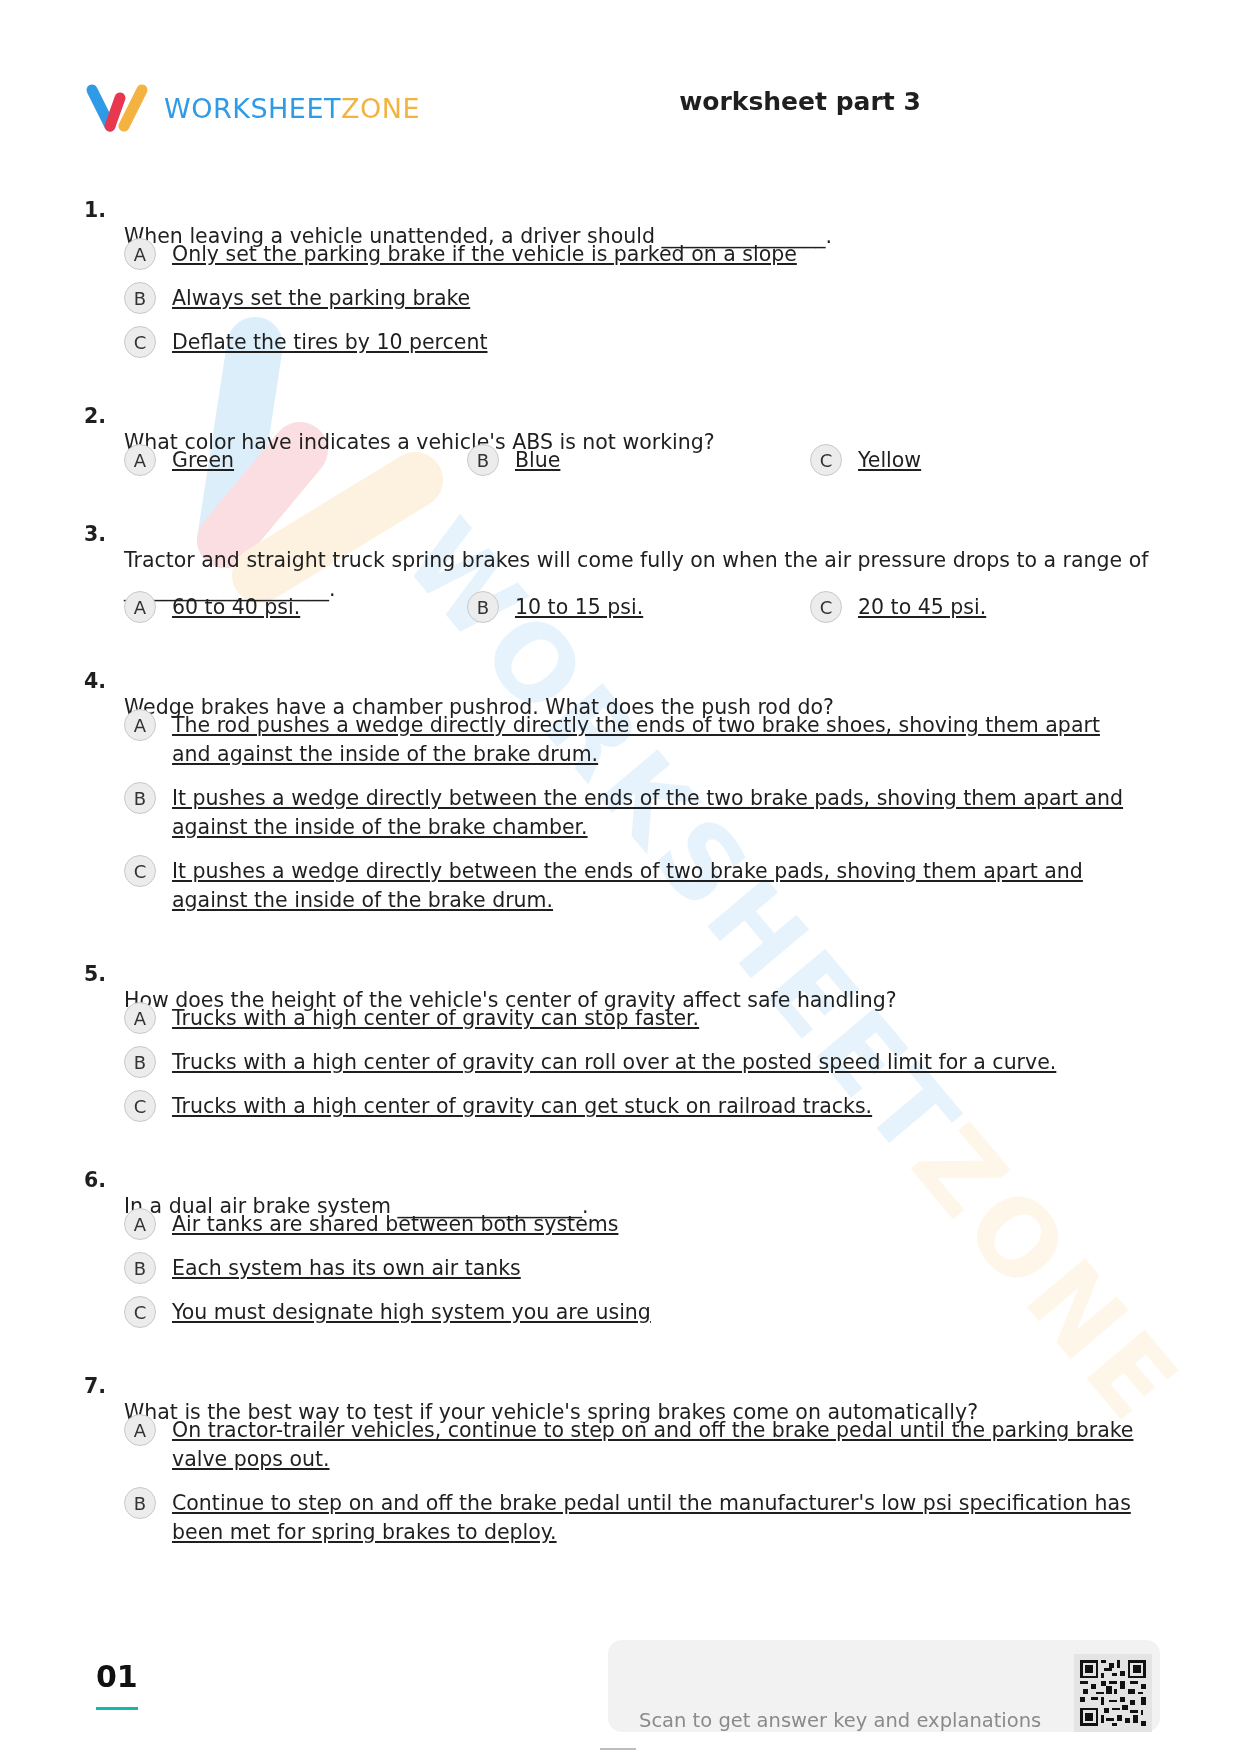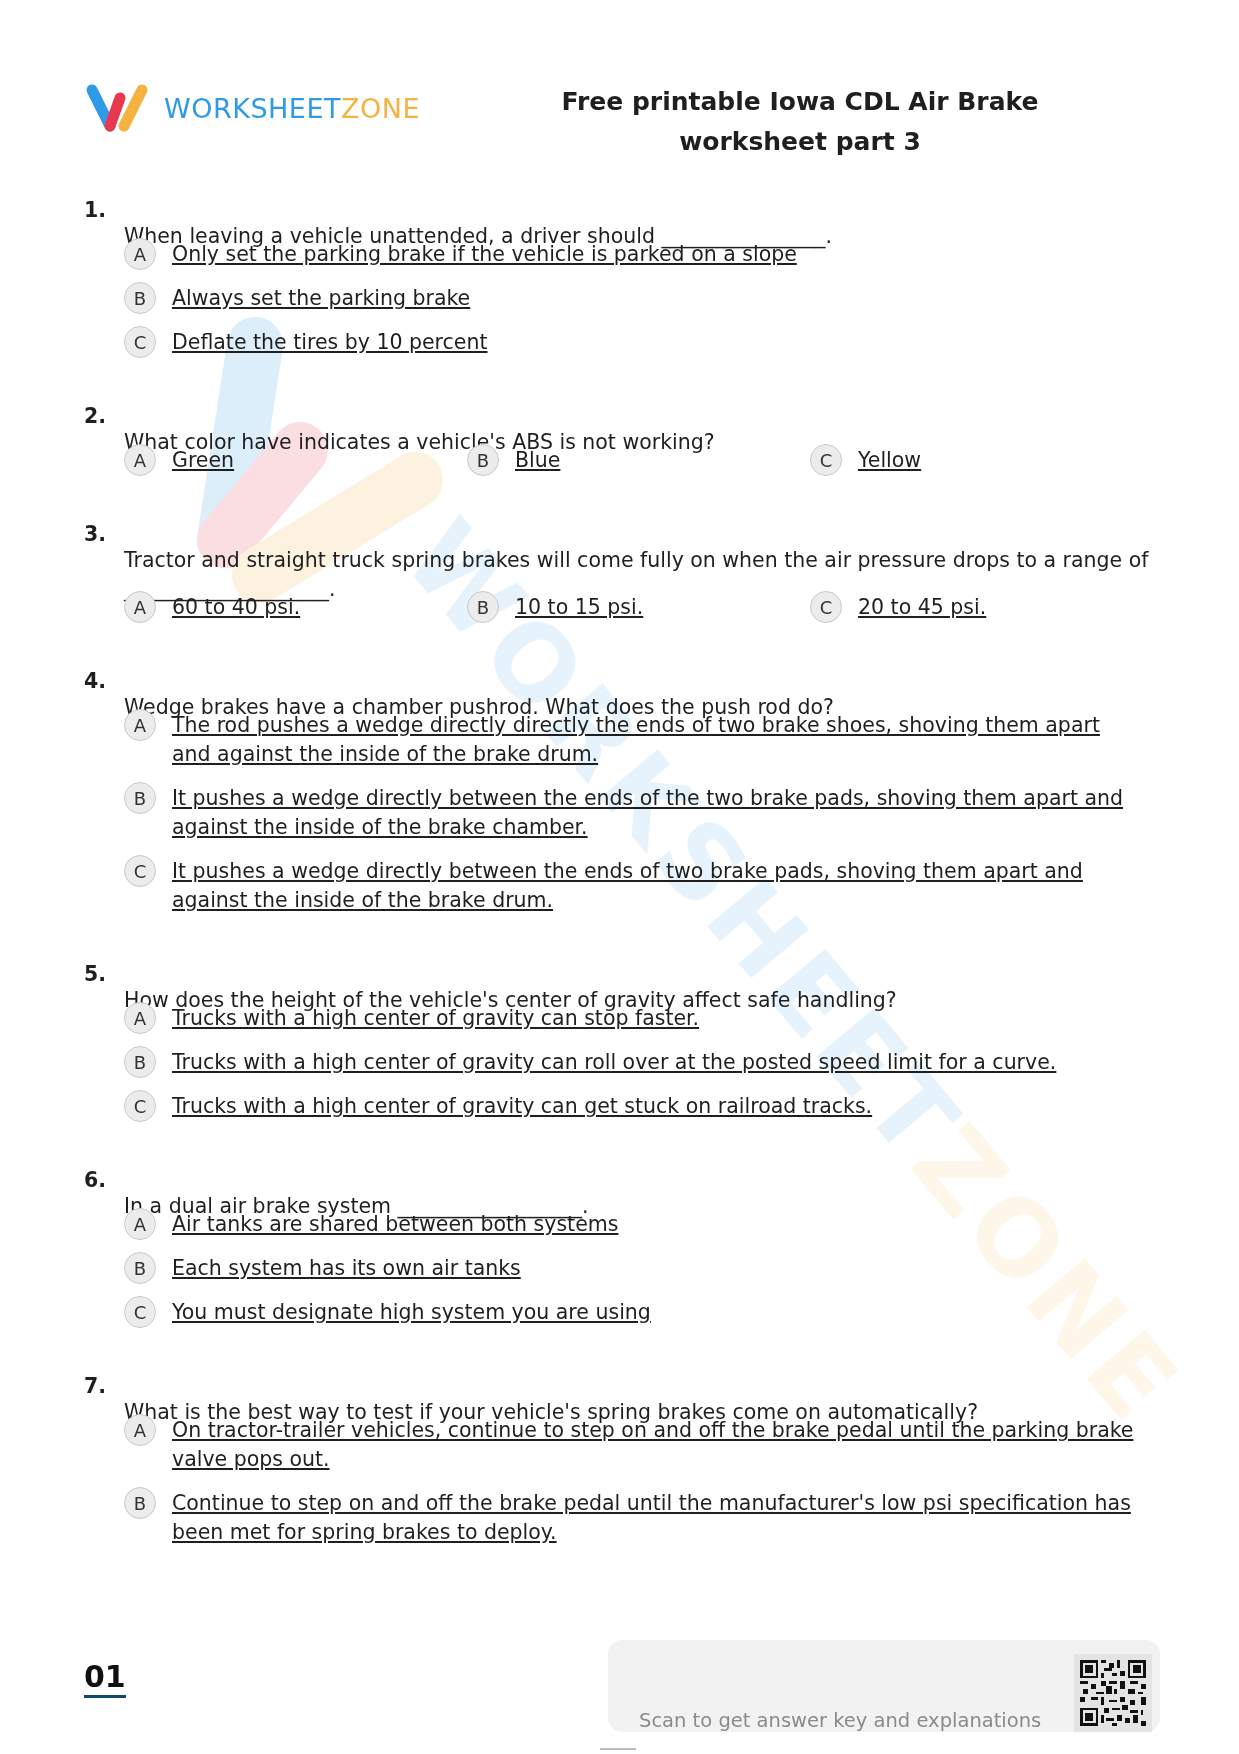--- a/index.html
+++ b/index.html
@@ -20,21 +20,21 @@
     .questions { position: absolute; left: 84px; top: 196px; width: 1080px; z-index: 1; }
     .q { position: absolute; left: 0; width: 1080px; }
     .q-head { display: flex; font-size: 20.5px; line-height: 29px; color: #1f1f1f; }
     .q-num { width: 40px; flex: 0 0 40px; font-weight: 700; }
     .q-text { flex: 1; margin-top: 26px; }
 
     .opt { position: absolute; display: flex; align-items: flex-start; font-size: 20.5px; line-height: 29px; color: #1f1f1f; }
     .badge { flex: 0 0 32px; width: 32px; height: 32px; border-radius: 50%; background: #ececec; border: 1px solid #c9c9c9; display: flex; align-items: center; justify-content: center; font-size: 18px; color: #333; margin-top: -2px; margin-right: 16px; }
     .opt-text { flex: 1; text-decoration: underline; }
 
-    .footer-num { position: absolute; left: 84px; top: 1660px; font-size: 30px; font-weight: 800; color: #111; border-bottom: 3px solid #0c4a6e; line-height: 34px; padding-bottom: 1px; }
+    .footer-num { position: absolute; left: 96px; top: 1660px; font-size: 30px; font-weight: 800; color: #111; border-bottom: 3px solid #14b8a6; line-height: 34px; padding-bottom: 13px; }
     .scan-box { position: absolute; left: 608px; top: 1640px; width: 552px; height: 92px; background: #f2f2f2; border-radius: 14px; display: flex; align-items: flex-end; }
     .scan-text { margin-left: 31px; font-size: 19.5px; color: #8a8a8a; flex: 1; }
     .qr { width: 78px; height: 78px; margin-right: 8px; background: #e4e4e4; padding: 6px; }
     .page-line { position: absolute; left: 600px; top: 1748px; width: 36px; height: 2px; background: #bdbdbd; }
   </style>
 </head>
 <body>
 
 <svg class="watermark" viewBox="0 0 1239 1754">
   <g opacity="0.16">
@@ -51,21 +51,20 @@
 <div class="header">
   <div class="logo">
     <svg class="logo-mark" viewBox="0 0 68 52">
       <line x1="8" y1="8" x2="26" y2="44" stroke="#2f9be6" stroke-width="11" stroke-linecap="round"></line>
       <line x1="26" y1="44" x2="36" y2="16" stroke="#e8384f" stroke-width="11" stroke-linecap="round"></line>
       <line x1="40" y1="44" x2="58" y2="8" stroke="#f4b340" stroke-width="11" stroke-linecap="round"></line>
     </svg>
     <div class="logo-text"><span class="w">WORKSHEET</span><span class="z">ZONE</span></div>
   </div>
   <div class="title">
-    <div>Free printable Iowa CDL Air Brake</div>
     <div>worksheet part 3</div>
   </div>
 </div>
 
 <div class="questions">
 
   <div class="q" style="top:0px;">
     <div class="q-head">
         <span class="q-num">1.</span>
         <span class="q-text">When leaving a vehicle unattended, a driver should ________________.</span>

